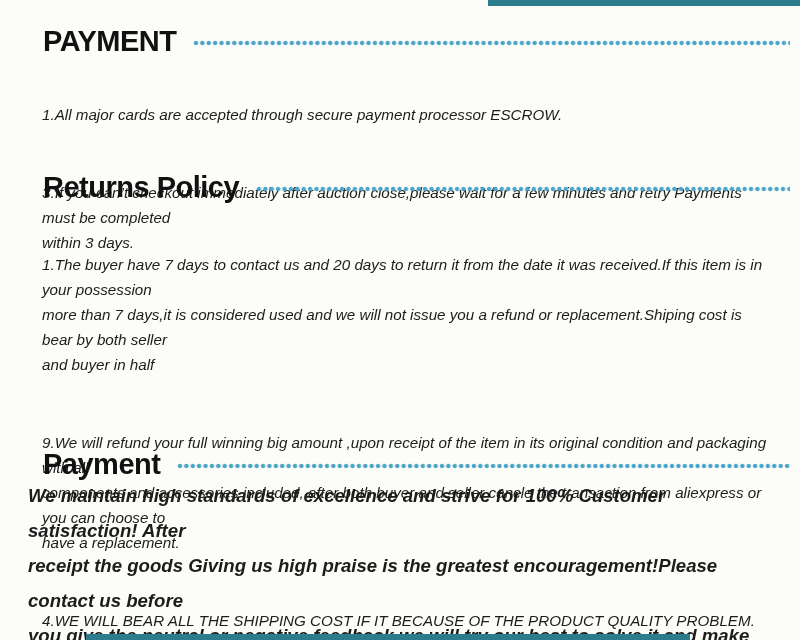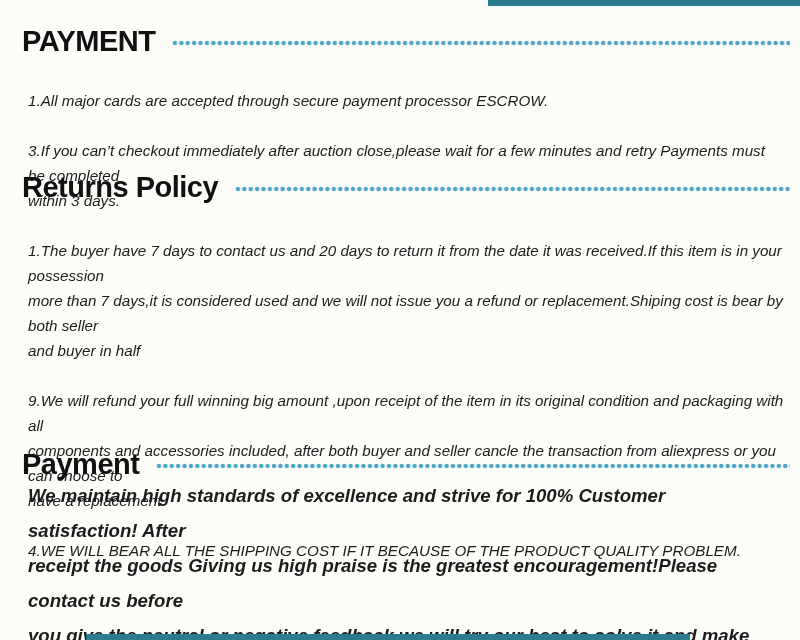--- a/index.html
+++ b/index.html
@@ -15,41 +15,41 @@
     width:800px;height:640px;
     background:var(--background);
     font-family:"Liberation Sans",sans-serif;
     position:relative;overflow:hidden;
   }
   .teal-bar{position:absolute;height:6px;background:var(--accent-bar);}
   #top-bar{top:0;right:0;width:312px;}
   #bottom-bar{bottom:0;left:86px;width:604px;}
 
   .heading-row{
-    position:absolute;left:22px;right:10px;
+    position:absolute;left:43px;right:10px;
     display:flex;align-items:center;gap:17px;
   }
   .heading{
     font-weight:700;font-size:29px;line-height:1;
     color:var(--heading-color);letter-spacing:-0.5px;white-space:nowrap;
   }
   .dots{
     flex:1;height:6px;margin-top:3px;
     background-image:radial-gradient(circle at 3px 3px,
       var(--dot-color) 1.7px, rgba(74,165,200,0.45) 2.2px, transparent 2.7px);
     background-size:6.4px 6px;background-repeat:repeat-x;
   }
 
   .body-text{
     position:absolute;left:28px;
     font-style:italic;color:var(--text-color);
     white-space:pre-line;
   }
   .list{font-size:15.2px;line-height:25px;width:756px;}
-  .list p{margin:0;}
+  .list p{margin:14px;}
   #payment-head{top:27px;}
   #payment-list{top:63px;}
   #returns-head{top:173px;}
   #returns-list{top:213px;}
   #feedback-head{top:450px;}
   #feedback-body{top:478px;font-size:18.6px;line-height:35px;font-weight:600;width:742px;}
 </style>
 </head>
 <body>
 

